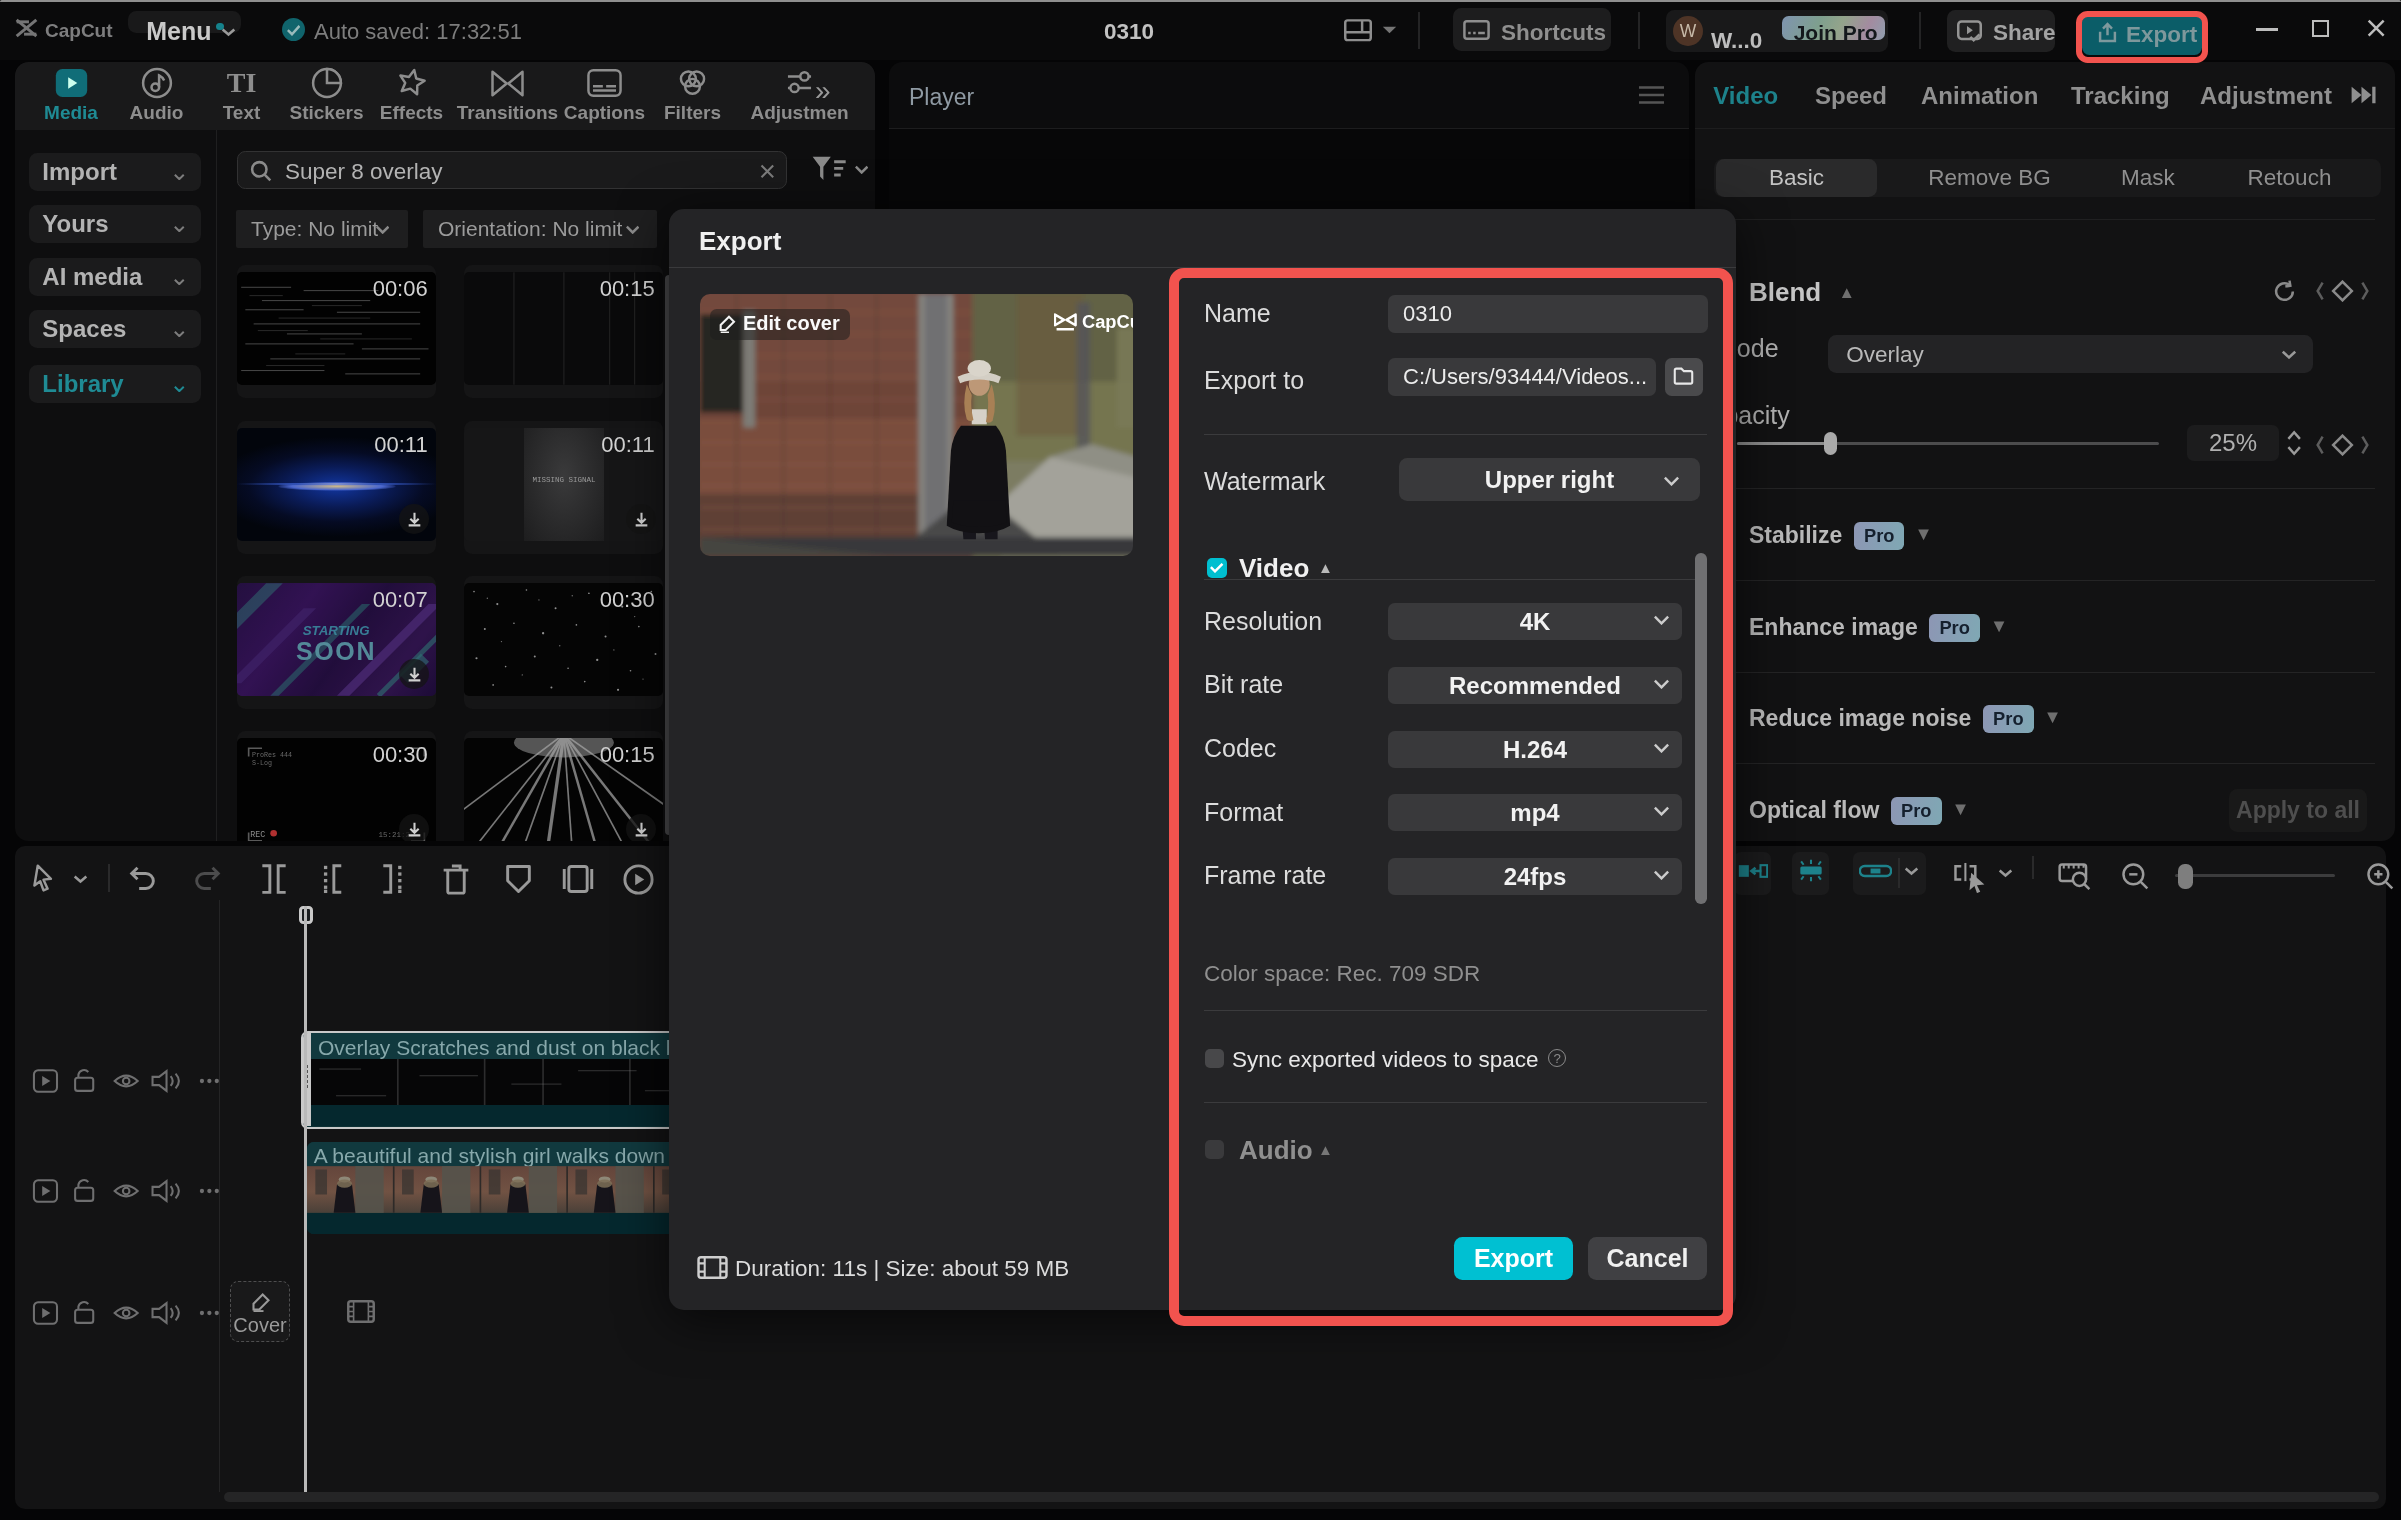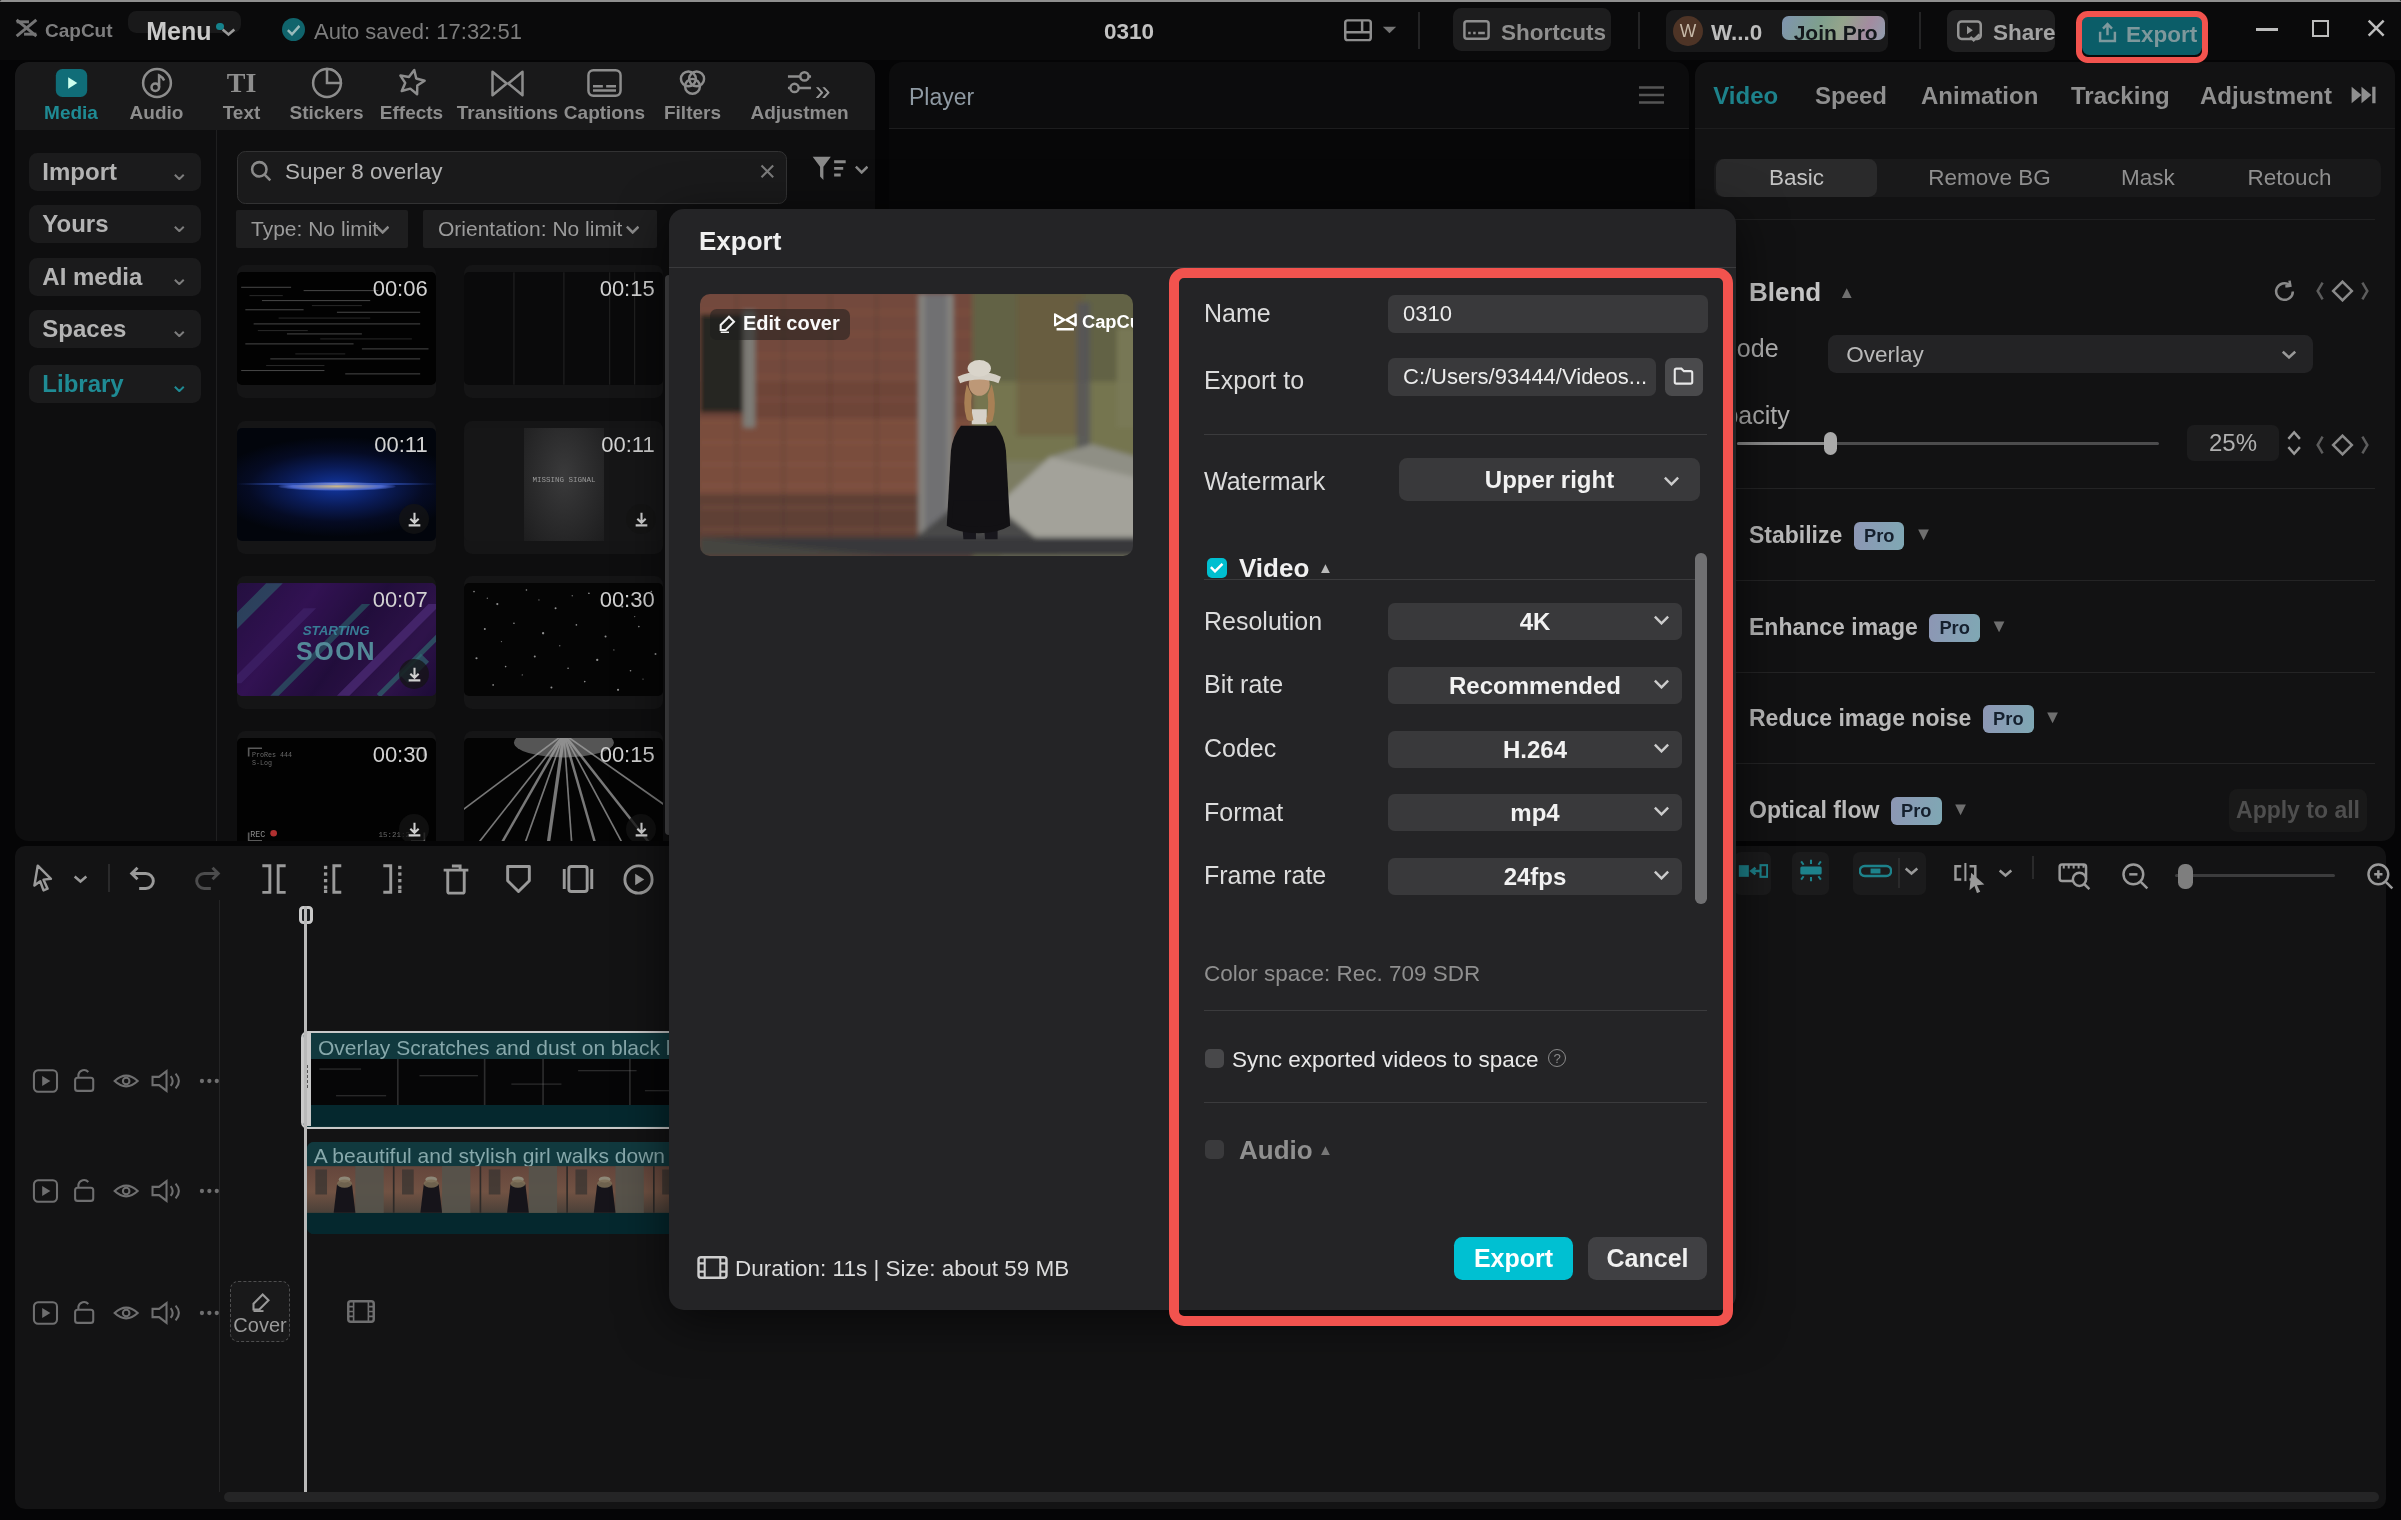--- a/index.html
+++ b/index.html
@@ -106,21 +106,21 @@
     <div class="abs" style="left:1453px; top:8.3px; width:158px; height:43px; background:#1d1d1e; border-radius:8.3px;"></div>
     <svg class="abs" style="left:1463px; top:20px;" width="27" height="20" viewBox="0 0 32 24">
       <rect x="1.5" y="1.5" width="29" height="21" rx="3" fill="none" stroke="#8e8e8e" stroke-width="3"></rect>
       <path d="M6 15.5 H9 M12 15.5 H15 M18 15.5 H26" stroke="#8e8e8e" stroke-width="3"></path>
     </svg>
     <div class="tb-txt" style="left:1501px; top:20px; font-size:22.5px; color:#8f8f8f;">Shortcuts</div>
     <div class="abs" style="left:1638px; top:11.7px; width:1.7px; height:37px; background:#242425;"></div>
 
     <div class="abs" style="left:1666px; top:10px; width:222px; height:42px; background:#19191a; border-radius:8.3px;"></div>
     <div class="abs" style="left:1673px; top:16px; width:30px; height:30px; background:#4e3426; border-radius:50%; color:#c7b9a8; font-size:17.5px; text-align:center; line-height:30px;">W</div>
-    <div class="tb-txt" style="left:1711px; top:20px; font-size:22.5px; color:#bdbdbd;">W...0</div>
+    <div class="tb-txt" style="left:1711px; top:28px; font-size:22.5px; color:#bdbdbd;">W...0</div>
     <div class="abs" style="left:1782px; top:16px; width:103px; height:24px; border-radius:6.7px; background:linear-gradient(115deg,#7f94b0 0%,#7e9f8e 35%,#93a48b 55%,#a38ba0 80%,#8f9eae 100%);">
       <span class="tb-txt" style="left:11.7px; top:5px; font-size:21px; color:#14181c;">Join Pro</span>
     </div>
     <div class="abs" style="left:1919px; top:11.7px; width:1.7px; height:37px; background:#242425;"></div>
 
     <div class="abs" style="left:1947px; top:10px; width:108px; height:42px; background:#202021; border-radius:8.3px;"></div>
     <svg class="abs" style="left:1957px; top:20px;" width="25" height="22" viewBox="0 0 30 26">
       <rect x="1.5" y="1.5" width="27" height="21" rx="4" fill="none" stroke="#949494" stroke-width="3"></rect>
       <path d="M12 7 L19 12 L12 17 Z" fill="#949494"></path>
       <path d="M16 20 l4 4 l7 -7" stroke="#949494" stroke-width="3" fill="none"></path>
@@ -226,21 +226,21 @@
       <div class="abs" style="left:800px; top:13.3px; color:#9a9a9a; font-size:28px;">»</div>
     </div>
 
     <div class="sideBtn" style="top:91px;">Import<span class="chev">⌄</span></div>
     <div class="sideBtn" style="top:143px;">Yours<span class="chev">⌄</span></div>
     <div class="sideBtn" style="top:196px;">AI media<span class="chev">⌄</span></div>
     <div class="sideBtn" style="top:248px;">Spaces<span class="chev">⌄</span></div>
     <div class="sideBtn" style="top:303px; color:#1f8b94;">Library<span class="chev" style="color:#1f8b94;">⌄</span></div>
     <div class="abs" style="left:201px; top:68px; width:0.8px; height:711px; background:#1f1f20;"></div>
 
-    <div class="abs" style="left:222px; top:89px; width:550px; height:53px; background:#1a1a1b; border:0.8px solid #323233; border-radius:8.3px;">
+    <div class="abs" style="left:222px; top:89px; width:550px; height:38px; background:#1a1a1b; border:0.8px solid #323233; border-radius:8.3px;">
       <svg class="abs" style="left:11.7px; top:8.3px;" width="22" height="22" viewBox="0 0 26 26">
           <circle cx="11" cy="11" r="8.5" fill="none" stroke="#8a8a8a" stroke-width="3"></circle>
           <path d="M17 17 L24 24" stroke="#8a8a8a" stroke-width="3"></path>
         </svg>
       <span class="abs" style="left:47px; top:6.7px; font-size:22.5px; color:#b3b3b3;">Super 8 overlay</span>
       <svg class="abs" style="left:521px; top:11px;" width="16.7" height="16.7" viewBox="0 0 20 20">
           <path d="M3 3 L17 17 M17 3 L3 17" stroke="#7b7b7b" stroke-width="2.5"></path>
         </svg>
     </div>
     <svg class="abs" style="left:796px; top:93px;" width="38" height="30" viewBox="0 0 46 36">

